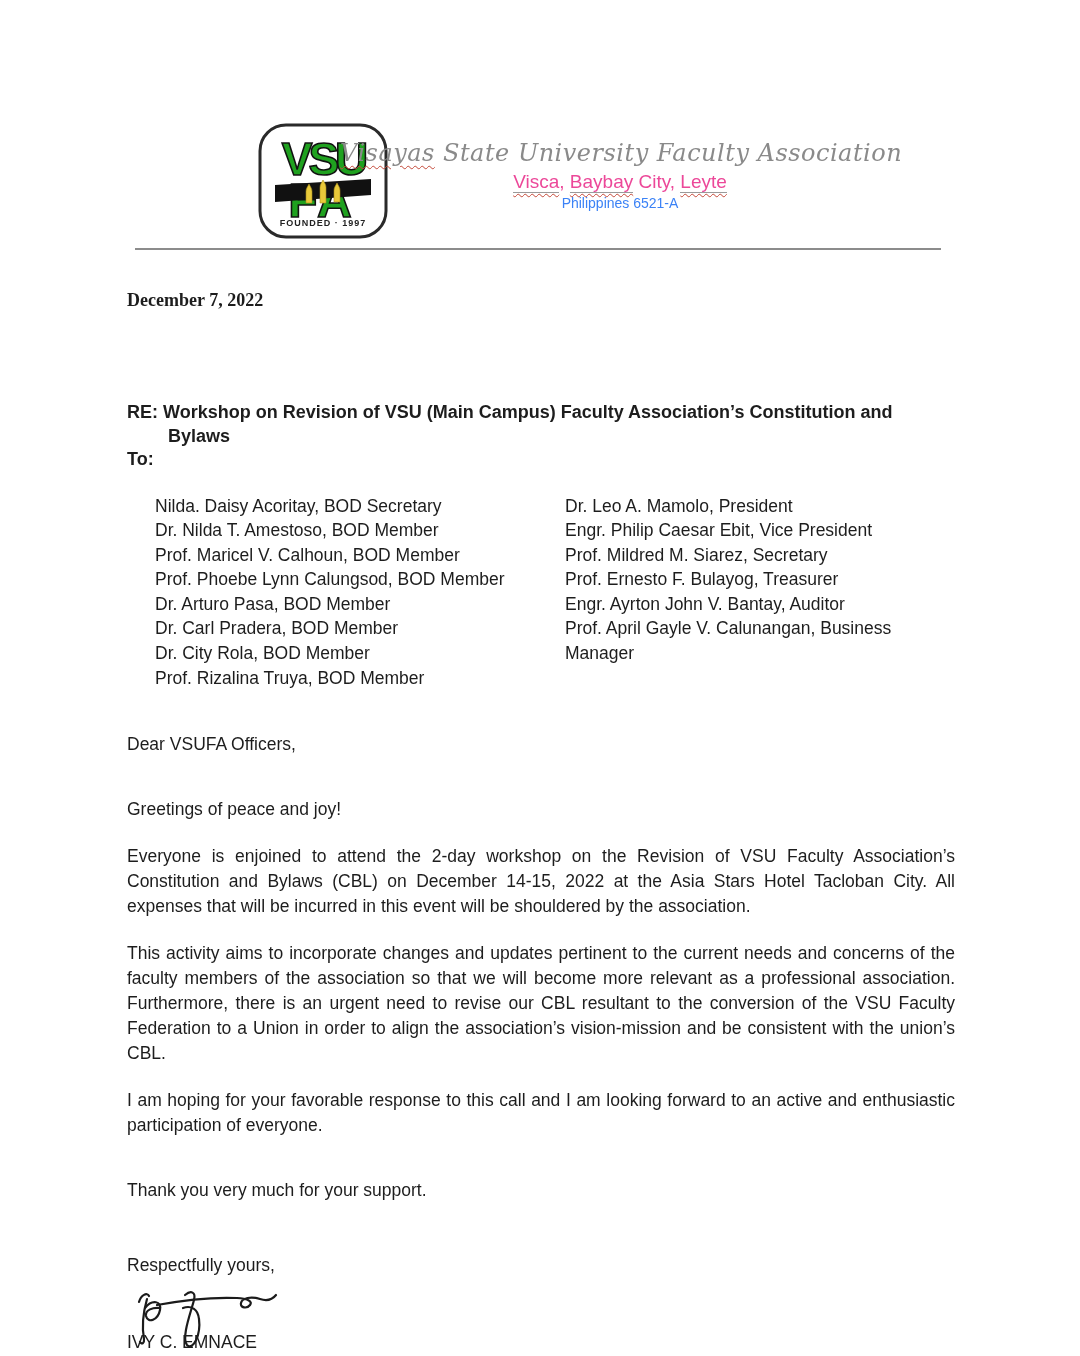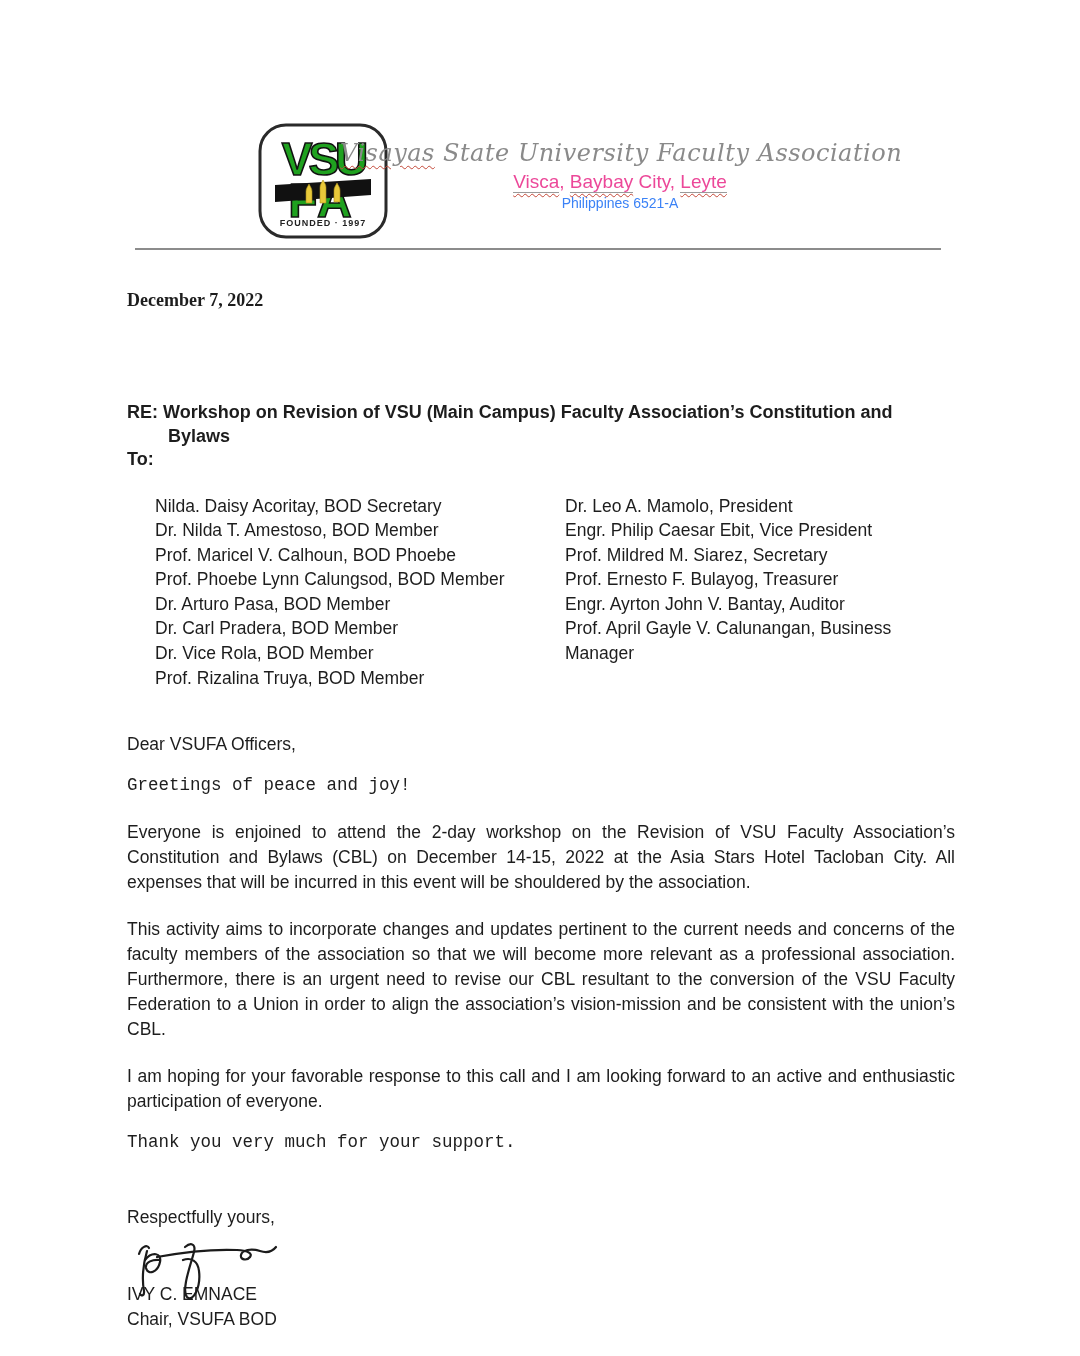--- a/index.html
+++ b/index.html
@@ -69,21 +69,21 @@
   
   .content { padding: 0 125px 0 127px; font-size: 17.5px; line-height: 25px; }
   .date { margin-top: 36px; font-weight: bold; font-size: 18px; font-family: Liberation Serif, serif; }
   .subject { margin-top: 88px; font-weight: bold; font-size: 18px; line-height: 23.5px; }
   .subject .line2 { margin-left: 41px; }
   .to-label { font-weight: bold; font-size: 18px; line-height: 23.5px; }
   .recipients { display: flex; margin-top: 22px; line-height: 24.6px; }
   .col-left { width: 438px; padding-left: 28px; }
   .col-right { flex: 1; }
   .salutation { margin-top: 42px; }
-  .block { margin-top: 16px; font-family: Liberation Mono, monospace; }
+  .block { margin-top: 40px; }
   .para { margin-top: 22px; text-align: justify; }
   .closing { margin-top: 50px; }
   .signature-wrap { margin: 4px 0 0 2px; height: 56px; }
   .signer-name { margin-top: -8px; }
   .signer-title { line-height: 24px; }
 </style>
 </head>
 <body>
 
 <div class="page">
@@ -119,25 +119,25 @@
     <div class="subject">
       <div><span>RE:</span> <span>Workshop on Revision of VSU (Main Campus) Faculty Association’s Constitution and</span></div>
       <div class="line2">Bylaws</div>
     </div>
     <div class="to-label">To:</div>
 
     <div class="recipients">
       <div class="col-left">
         <div>Nilda. Daisy Acoritay, BOD Secretary</div>
         <div>Dr. Nilda T. Amestoso, BOD Member</div>
-        <div>Prof. Maricel V. Calhoun, BOD Phoebe</div>
+        <div>Prof. Maricel V. Calhoun, BOD Member</div>
         <div>Prof. Phoebe Lynn Calungsod, BOD Member</div>
         <div>Dr. Arturo Pasa, BOD Member</div>
         <div>Dr. Carl Pradera, BOD Member</div>
-        <div>Dr. Vice Rola, BOD Member</div>
+        <div>Dr. City Rola, BOD Member</div>
         <div>Prof. Rizalina Truya, BOD Member</div>
       </div>
       <div class="col-right">
         <div>Dr. Leo A. Mamolo, President</div>
         <div>Engr. Philip Caesar Ebit, Vice President</div>
         <div>Prof. Mildred M. Siarez, Secretary</div>
         <div>Prof. Ernesto F. Bulayog, Treasurer</div>
         <div>Engr. Ayrton John V. Bantay, Auditor</div>
         <div>Prof. April Gayle V. Calunangan, Business Manager</div>
       </div>

